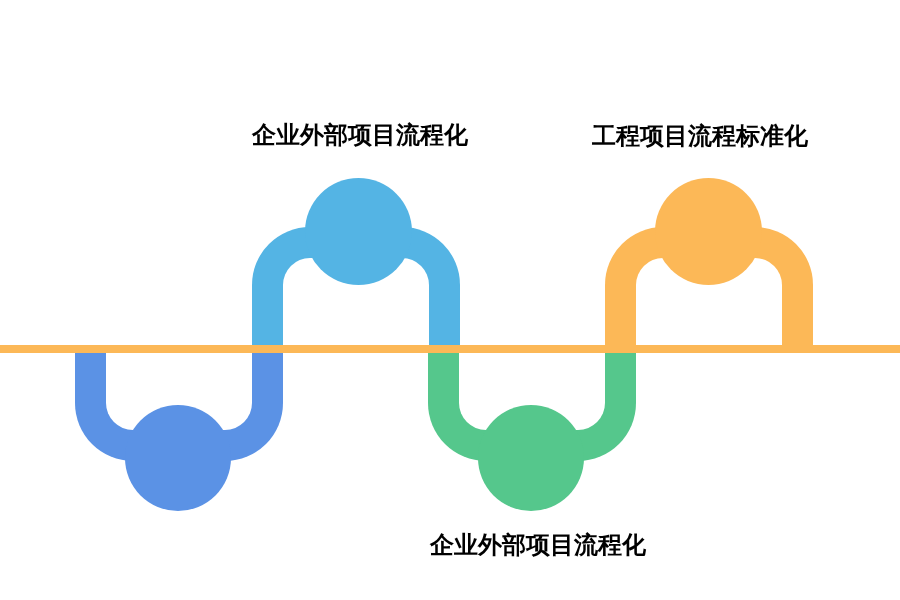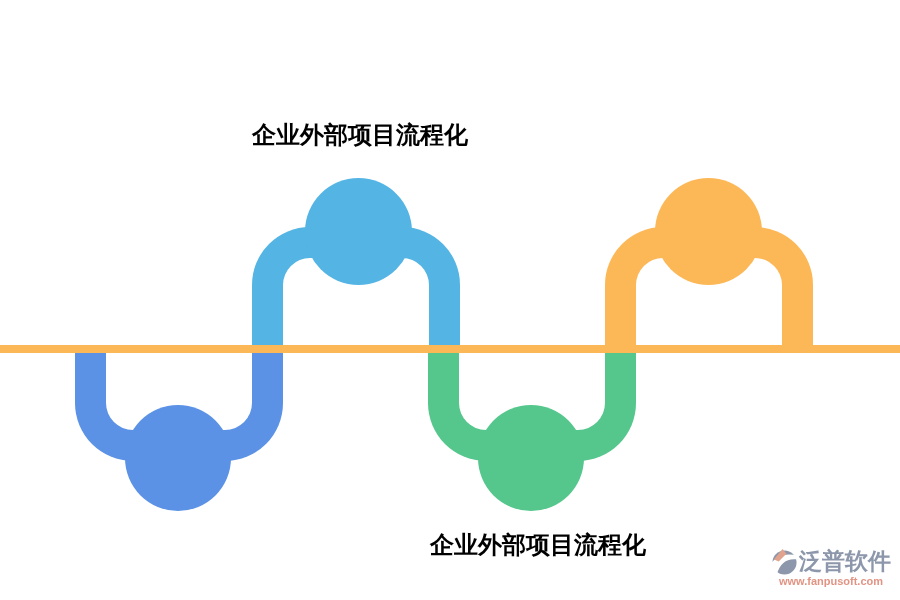--- a/index.html
+++ b/index.html
@@ -115,27 +115,17 @@
   <div class="arc arc-up arc-standard" style="border-color: rgb(252, 184, 87);"></div>
 
   <div class="divider" style="background: rgb(252, 184, 87);"></div>
 
   <div class="circle c-materials" style="background: rgb(84, 180, 228);"></div>
   <div class="circle c-standard" style="background: rgb(252, 184, 87);"></div>
   <div class="circle c-progress" style="background: rgb(91, 146, 229);"></div>
   <div class="circle c-external" style="background: rgb(85, 199, 140);"></div>
 
   <div class="node-label l-materials">企业外部项目流程化</div>
+  <div class="node-label l-standard">工程项目流程标准化</div>
   <div class="node-label l-external">企业外部项目流程化</div>
 
-  <div class="logo">
-    <div class="logo-top">
-      <svg class="logo-icon" viewBox="0 0 28 28" aria-hidden="true">
-        <circle cx="14" cy="15" r="12.5" fill="#8d97ab"></circle>
-        <path d="M0,16 C7,7 16,5 28,8 L28,12 C17,10 10,15 6,27 L2,23 Z" fill="#ffffff"></path>
-        <path d="M3,12 L12,1 L16,6 L8,14 Z" fill="#e2a38e"></path>
-      </svg>
-      <div class="brand-name" style="color: rgb(141, 151, 171);">泛普软件</div>
-    </div>
-    <div class="brand-url" style="color: rgb(226, 148, 132);">www.fanpusoft.com</div>
-  </div>
 
 </div>
 
 </body></html>

